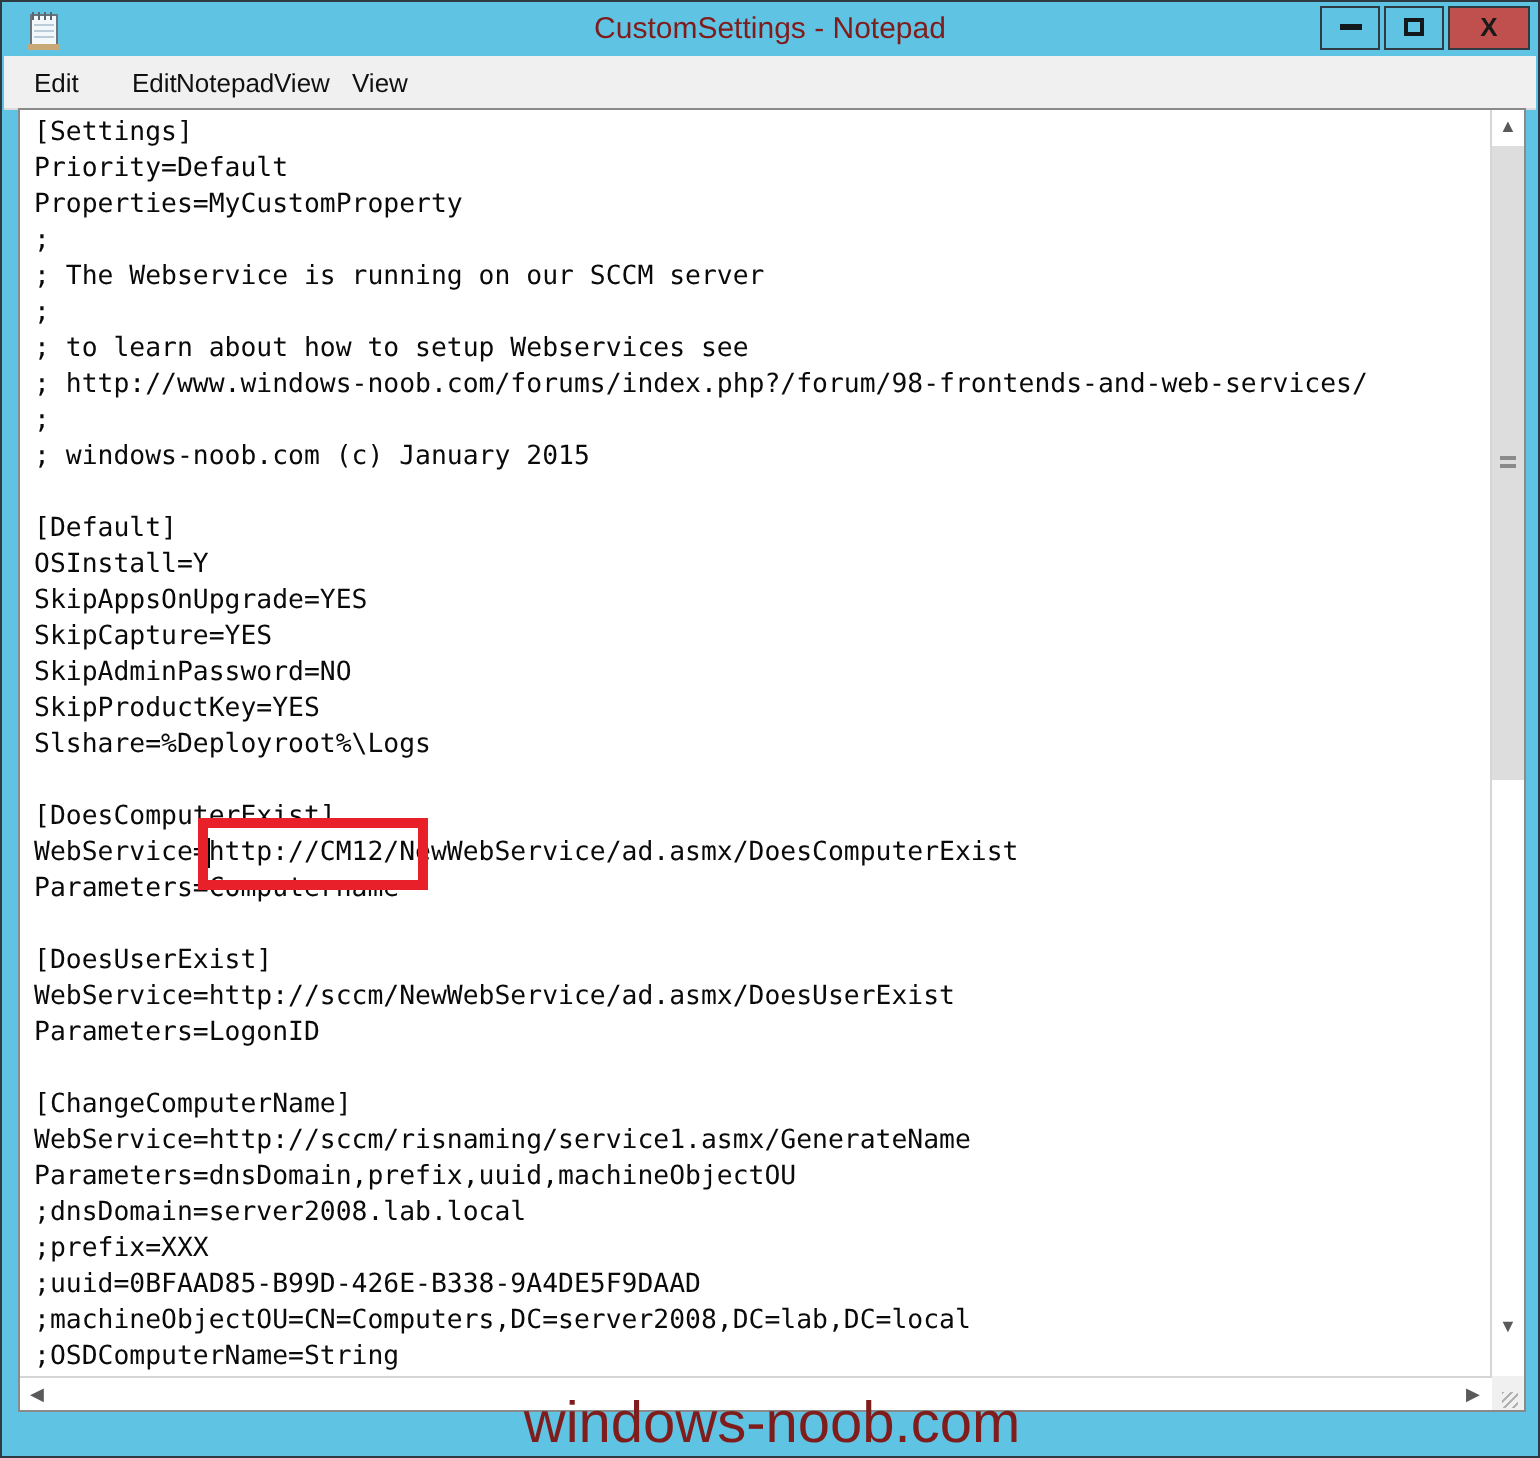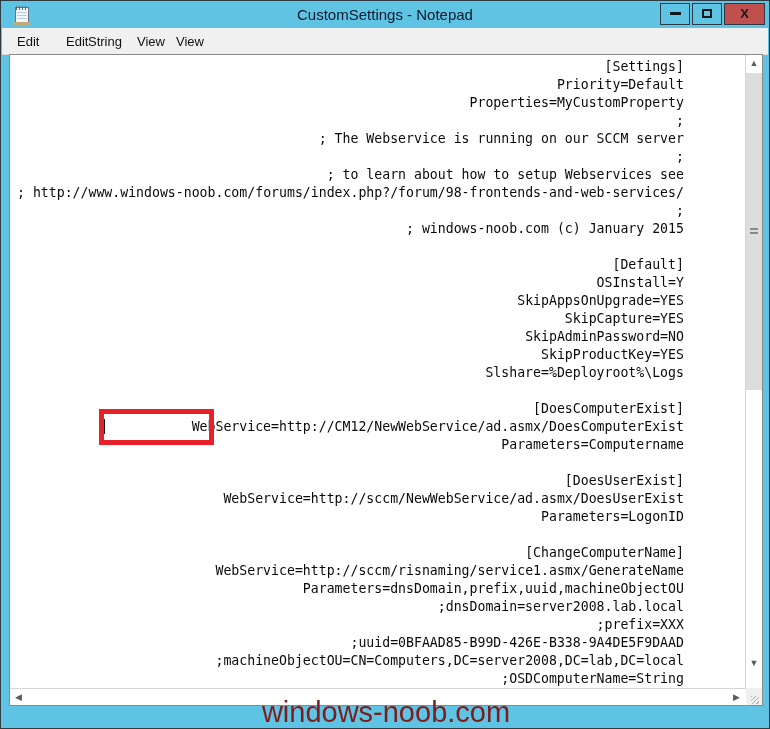--- a/index.html
+++ b/index.html
@@ -69,21 +69,21 @@
     background: #c8a877;
   }
 
   #title-text {
     position: absolute;
     left: 0; top: 0;
     width: 768px; height: 27px;
     line-height: 27px;
     text-align: center;
     font-size: 15px;
-    color: #0f172a;
+    color: #7f1d1d;
     white-space: nowrap;
     pointer-events: none;
   }
 
   .winbtn {
     position: absolute;
     top: 2px;
     width: 30px; height: 22px;
     box-sizing: border-box;
     border: 1px solid #2f3b42;
@@ -150,21 +150,20 @@
   }
   #textlines {
     position: absolute;
     left: 7px; top: 3px;
     font-family: "DejaVu Sans Mono", "Liberation Mono", monospace;
     font-size: 13.2px;
     line-height: 18px;
     color: #0a0a0a;
     white-space: pre;
     letter-spacing: 0px;
-    text-align: right;
   }
   .tline { height: 18px; }
 
   
   #redbox {
     position: absolute;
     left: 99px; top: 403px;
     width: 113px; height: 36px;
     border: 5px solid #E8202A;
     box-sizing: border-box;
@@ -286,21 +285,21 @@
       <span class="glyph"></span>
     </div>
     <div class="winbtn" id="btn-close">
       <span>X</span>
     </div>
   </div>
 
   <div id="menubar">
     <div class="menu-item" style="left:10px">Edit</div>
     <div class="menu-item" style="left:59px">Edit</div>
-    <div class="menu-item" style="left:81px">String</div>
+    <div class="menu-item" style="left:81px">Notepad</div>
     <div class="menu-item" style="left:130px">View</div>
     <div class="menu-item" style="left:169px">View</div>
   </div>
 
   <div id="clientarea">
 
     <div id="textcanvas">
       <div id="textlines"><div class="tline">[Settings]</div><div class="tline">Priority=Default</div><div class="tline">Properties=MyCustomProperty</div><div class="tline">;</div><div class="tline">; The Webservice is running on our SCCM server</div><div class="tline">;</div><div class="tline">; to learn about how to setup Webservices see</div><div class="tline">; http://www.windows-noob.com/forums/index.php?/forum/98-frontends-and-web-services/</div><div class="tline">;</div><div class="tline">; windows-noob.com (c) January 2015</div><div class="tline"></div><div class="tline">[Default]</div><div class="tline">OSInstall=Y</div><div class="tline">SkipAppsOnUpgrade=YES</div><div class="tline">SkipCapture=YES</div><div class="tline">SkipAdminPassword=NO</div><div class="tline">SkipProductKey=YES</div><div class="tline">Slshare=%Deployroot%\Logs</div><div class="tline"></div><div class="tline">[DoesComputerExist]</div><div class="tline">WebService=http://CM12/NewWebService/ad.asmx/DoesComputerExist</div><div class="tline">Parameters=Computername</div><div class="tline"></div><div class="tline">[DoesUserExist]</div><div class="tline">WebService=http://sccm/NewWebService/ad.asmx/DoesUserExist</div><div class="tline">Parameters=LogonID</div><div class="tline"></div><div class="tline">[ChangeComputerName]</div><div class="tline">WebService=http://sccm/risnaming/service1.asmx/GenerateName</div><div class="tline">Parameters=dnsDomain,prefix,uuid,machineObjectOU</div><div class="tline">;dnsDomain=server2008.lab.local</div><div class="tline">;prefix=XXX</div><div class="tline">;uuid=0BFAAD85-B99D-426E-B338-9A4DE5F9DAAD</div><div class="tline">;machineObjectOU=CN=Computers,DC=server2008,DC=lab,DC=local</div><div class="tline">;OSDComputerName=String</div></div>
       <div id="redbox" style="left: 89.3438px; width: 114.219px; top: 354px; height: 36px;"></div>
       <div id="caret" style="left: 94.3438px; top: 364px; height: 15px;"></div>

